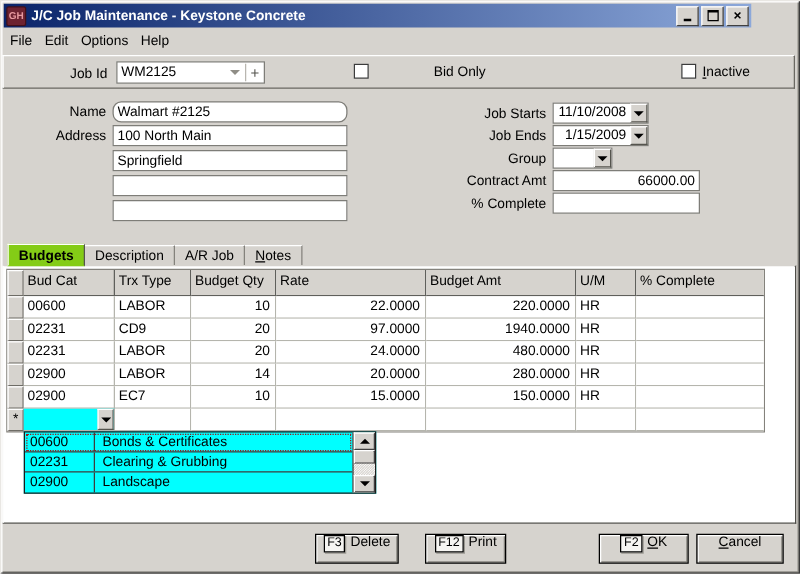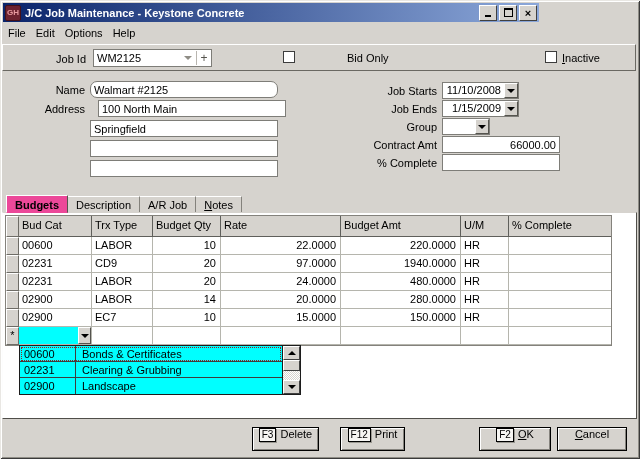--- a/index.html
+++ b/index.html
@@ -5,21 +5,21 @@
   html,body{margin:0;padding:0;}
   .screen{
     position:relative;width:640px;height:459px;background:#d6d3ce;
     font-family:"Liberation Sans",sans-serif;font-size:11px;color:#000;
     box-shadow:inset 1px 1px 0 #e9e7e3, inset -1px -1px 0 #3a3a3a,
                inset 2px 2px 0 #fff, inset -2px -2px 0 #8f8d86;
     overflow:hidden;
   }
   .abs{position:absolute;}
   
-  .titlebar{left:3px;top:3px;width:536px;height:19px;
+  .titlebar{left:3px;top:3px;width:598px;height:19px;
     background:linear-gradient(to right,#0a246a,#8ca8da);
     display:flex;align-items:center;padding:0 2px;box-sizing:border-box;}
   .app-icon{width:14px;height:14px;background:#6d2230;border:1px solid #431019;
     color:#e republican;color:#e89aa0;font-size:8px;font-weight:bold;display:flex;align-items:center;justify-content:center;
     border-radius:2px;flex:0 0 auto;}
   .title-text{color:#fff;font-weight:bold;margin-left:4px;flex:1 1 auto;white-space:nowrap;overflow:hidden;}
   .winbtns{display:flex;gap:2px;flex:0 0 auto;}
   .wbtn{width:16px;height:14px;background:#d6d3ce;border:1px solid;
     border-color:#fff #404040 #404040 #fff;box-shadow:1px 1px 0 #000 inset 0 0;
     display:flex;align-items:center;justify-content:center;position:relative;}
@@ -49,21 +49,21 @@
     display:flex;align-items:center;box-sizing:border-box;}
   .jobid-text{flex:1;padding-left:3px;}
   .jobid-arrow{width:16px;display:flex;align-items:center;justify-content:center;}
   .jobid-plus{width:14px;text-align:center;color:#55544e;font-size:12px;border-left:1px solid #b9b6b0;}
   
   .dfield{display:flex;background:#fff;border:1px solid #7e7d78;box-sizing:border-box;}
   .dfield .val{flex:1;text-align:right;padding:1px 3px 0 3px;white-space:nowrap;}
   
   .tabstrip{left:6px;top:195px;height:18px;display:flex;align-items:flex-end;}
   .tab{padding:2px 8px 2px 8px;height:16px;box-sizing:border-box;white-space:nowrap;}
-  .tab.active{font-weight:bold;background:#ec4899;border:1px solid;border-color:#fff #55544e transparent #fff;
+  .tab.active{font-weight:bold;background:#84cc16;border:1px solid;border-color:#fff #55544e transparent #fff;
     height:18px;position:relative;z-index:3;padding-top:3px;}
   .tab.inactive{border-top:1px solid #fff;border-right:1px solid #84827c;margin-bottom:1px;}
   .tabpage{left:2px;top:212px;width:635px;height:207px;background:#fff;border:1px solid;
     border-color:#d6d3ce #4f4e49 #4f4e49 #fdfdfd;box-sizing:border-box;z-index:1;}
   
   .grid{position:absolute;left:2px;top:2px;border:1px solid #84827c;background:#fff;}
   .g-row{display:flex;height:18px;}
   .g-row.head{height:21px;} .c1{width:73px;} .c2{width:61px;} .c3{width:68px;}
   .c4{width:120px;} .c5{width:120px;} .c6{width:48px;} .c7{width:102px;}
   .g-hcell{background:#d6d3ce;border-right:1px solid #5f5f5b;border-bottom:1px solid #5f5f5b;
@@ -137,21 +137,21 @@
     <span class="jobid-plus">+</span>
   </div>
   <div class="abs checkbox" style="left:283px;top:51px;"></div>
   <div class="abs lbl" style="left:301px;top:52px;padding-left:46px;">Bid Only</div>
   <div class="abs checkbox" style="left:545px;top:51px;"></div>
   <div class="abs lbl" style="left:562px;top:52px;"><span class="u">I</span><span>nactive</span></div>
 
   <div class="abs lbl lbl-r" style="left:0;top:84px;width:85px;">Name</div>
   <input class="abs txt" style="left: 90px; top: 81px; width: 188px; height: 17px; border-radius: 7px;" readonly="" value="Walmart #2125">
   <div class="abs lbl lbl-r" style="left:0;top:103px;width:85px;">Address</div>
-  <input class="abs txt" style="left: 98px; top: 100px; width: 188px; height: 17px;" readonly="" value="100 North Main">
+  <input class="abs txt" style="left: 90px; top: 100px; width: 188px; height: 17px;" readonly="" value="100 North Main">
   <input class="abs txt" style="left: 90px; top: 120px; width: 188px; height: 17px;" readonly="" value="Springfield">
   <input class="abs txt" style="left: 90px; top: 140px; width: 188px; height: 17px;" readonly="" value="">
   <input class="abs txt" style="left: 90px; top: 160px; width: 188px; height: 17px;" readonly="" value="">
 
   <div class="abs lbl lbl-r" style="left:330px;top:85px;width:107px;">Job Starts</div>
   <div class="abs dfield" style="left:442px;top:82px;width:77px;height:17px;">
     <span class="val">11/10/2008</span>
     <span class="combo-btn">
         <span class="tri"></span>
       </span>

